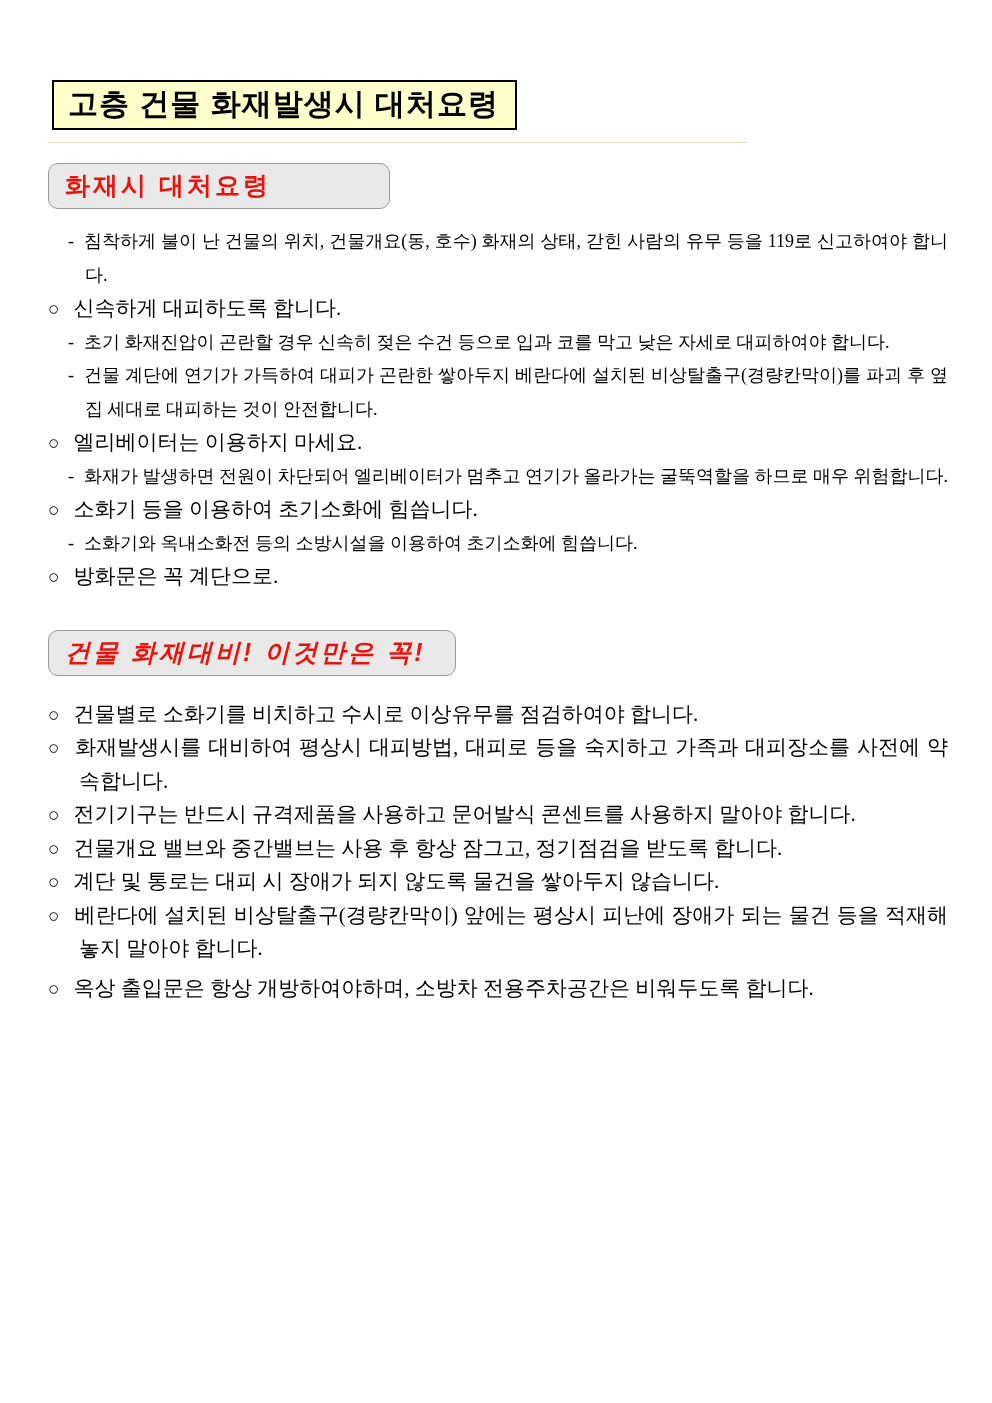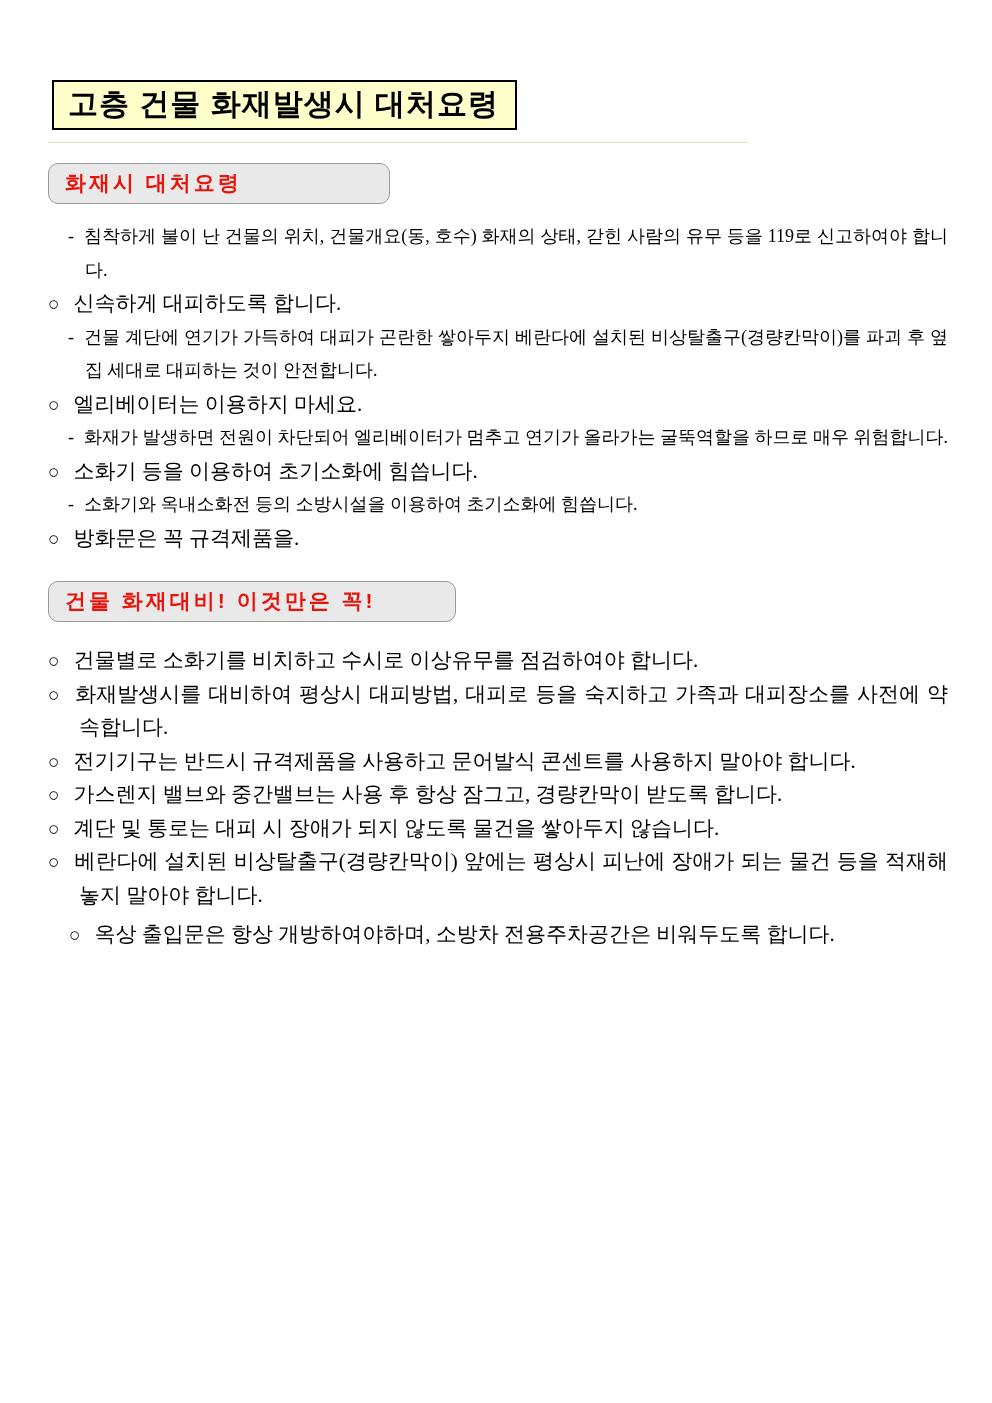--- a/index.html
+++ b/index.html
@@ -38,49 +38,49 @@
     margin-top:12px;
   }
   .section-header{
     display:block;
     background:var(--header-bg);
     border:1px solid var(--header-border);
     border-radius:10px;
     padding:5px 10px 6px 16px;
     font-family:"Liberation Sans","DejaVu Sans",sans-serif;
     font-weight:bold;
-    font-size:21px;
+    font-size:25px;
     letter-spacing:3px;
     color:var(--header-text);
     white-space:nowrap;
     overflow:hidden;
   }
   .sec1 .section-header{width:342px;margin-top:20px;}
-  .sec2 .section-header{width:408px;margin-top:26px;}
+  .sec2 .section-header{width:408px;margin-top:36px;font-style:italic;}
   .sec1 .list{margin-top:16px;}
   .sec2 .list{margin-top:22px;}
   .item-main{
     font-size:21px;
     line-height:33.5px;
     text-align:justify;
     word-break:break-all;
     padding-left:31px;
     text-indent:-31px;
   }
   .item-sub{
     font-size:18px;
     line-height:33.5px;
     text-align:justify;
     word-break:break-all;
     padding-left:37px;
     text-indent:-17px;
   }
   .bullet{display:inline;margin-right:14px;font-size:19px;}
   .dash{display:inline;margin-right:10px;}
-  .gap-top{margin-top:6px;margin-left:21px;}
+  .gap-top{margin-top:6px;}
   .footer{
     position:absolute;
     left:0;right:0;
     top:1348px;
     text-align:center;
     font-size:17px;
     letter-spacing:2px;
     color:#1a1a2a;
     font-family:"Liberation Serif","DejaVu Serif",serif;
   }
@@ -94,42 +94,43 @@
   <div class="title-underline"></div>
 
   
   <div class="section sec1">
     <div class="section-header">화재시 대처요령</div>
     <div class="list">
 
       <div class="item-sub"><span class="dash">-</span><span>침착하게 불이 난 건물의 위치, 건물개요(동, 호수) 화재의 상태, 갇힌 사람의 유무 등을 119로 신고하여야 합니다.</span></div>
 
       <div class="item-main"><span class="bullet">○</span><span>신속하게 대피하도록 합니다.</span></div>
+      <div class="item-sub"><span class="dash">-</span><span>초기 화재진압이 곤란할 경우 신속히 젖은 수건 등으로 입과 코를 막고 낮은 자세로 대피하여야 합니다.</span></div>
       <div class="item-sub"><span class="dash">-</span><span>건물 계단에 연기가 가득하여 대피가 곤란한 쌓아두지 베란다에 설치된 비상탈출구(경량칸막이)를 파괴 후 옆집 세대로 대피하는 것이 안전합니다.</span></div>
 
       <div class="item-main"><span class="bullet">○</span><span>엘리베이터는 이용하지 마세요.</span></div>
       <div class="item-sub"><span class="dash">-</span><span>화재가 발생하면 전원이 차단되어 엘리베이터가 멈추고 연기가 올라가는 굴뚝역할을 하므로 매우 위험합니다.</span></div>
 
       <div class="item-main"><span class="bullet">○</span><span>소화기 등을 이용하여 초기소화에 힘씁니다.</span></div>
       <div class="item-sub"><span class="dash">-</span><span>소화기와 옥내소화전 등의 소방시설을 이용하여 초기소화에 힘씁니다.</span></div>
 
-      <div class="item-main"><span class="bullet">○</span><span>방화문은 꼭 규격제품을.</span></div>
+      <div class="item-main"><span class="bullet">○</span><span>방화문은 꼭 계단으로.</span></div>
 
     </div>
   </div>
 
   
   <div class="section sec2">
     <div class="section-header">건물 화재대비! 이것만은 꼭!</div>
     <div class="list">
 
       <div class="item-main"><span class="bullet">○</span><span>건물별로 소화기를 비치하고 수시로 이상유무를 점검하여야 합니다.</span></div>
       <div class="item-main"><span class="bullet">○</span><span>화재발생시를 대비하여 평상시 대피방법, 대피로 등을 숙지하고 가족과 대피장소를 사전에 약속합니다.</span></div>
       <div class="item-main"><span class="bullet">○</span><span>전기기구는 반드시 규격제품을 사용하고 문어발식 콘센트를 사용하지 말아야 합니다.</span></div>
-      <div class="item-main"><span class="bullet">○</span><span>가스렌지 밸브와 중간밸브는 사용 후 항상 잠그고, 경량칸막이 받도록 합니다.</span></div>
+      <div class="item-main"><span class="bullet">○</span><span>건물개요 밸브와 중간밸브는 사용 후 항상 잠그고, 정기점검을 받도록 합니다.</span></div>
       <div class="item-main"><span class="bullet">○</span><span>계단 및 통로는 대피 시 장애가 되지 않도록 물건을 쌓아두지 않습니다.</span></div>
       <div class="item-main"><span class="bullet">○</span><span>베란다에 설치된 비상탈출구(경량칸막이) 앞에는 평상시 피난에 장애가 되는 물건 등을 적재해 놓지 말아야 합니다.</span></div>
       <div class="item-main gap-top"><span class="bullet">○</span><span>옥상 출입문은 항상 개방하여야하며, 소방차 전용주차공간은 비워두도록 합니다.</span></div>
 
     </div>
   </div>
 
   <div class="footer">- 3 -</div>
 
 </div>

